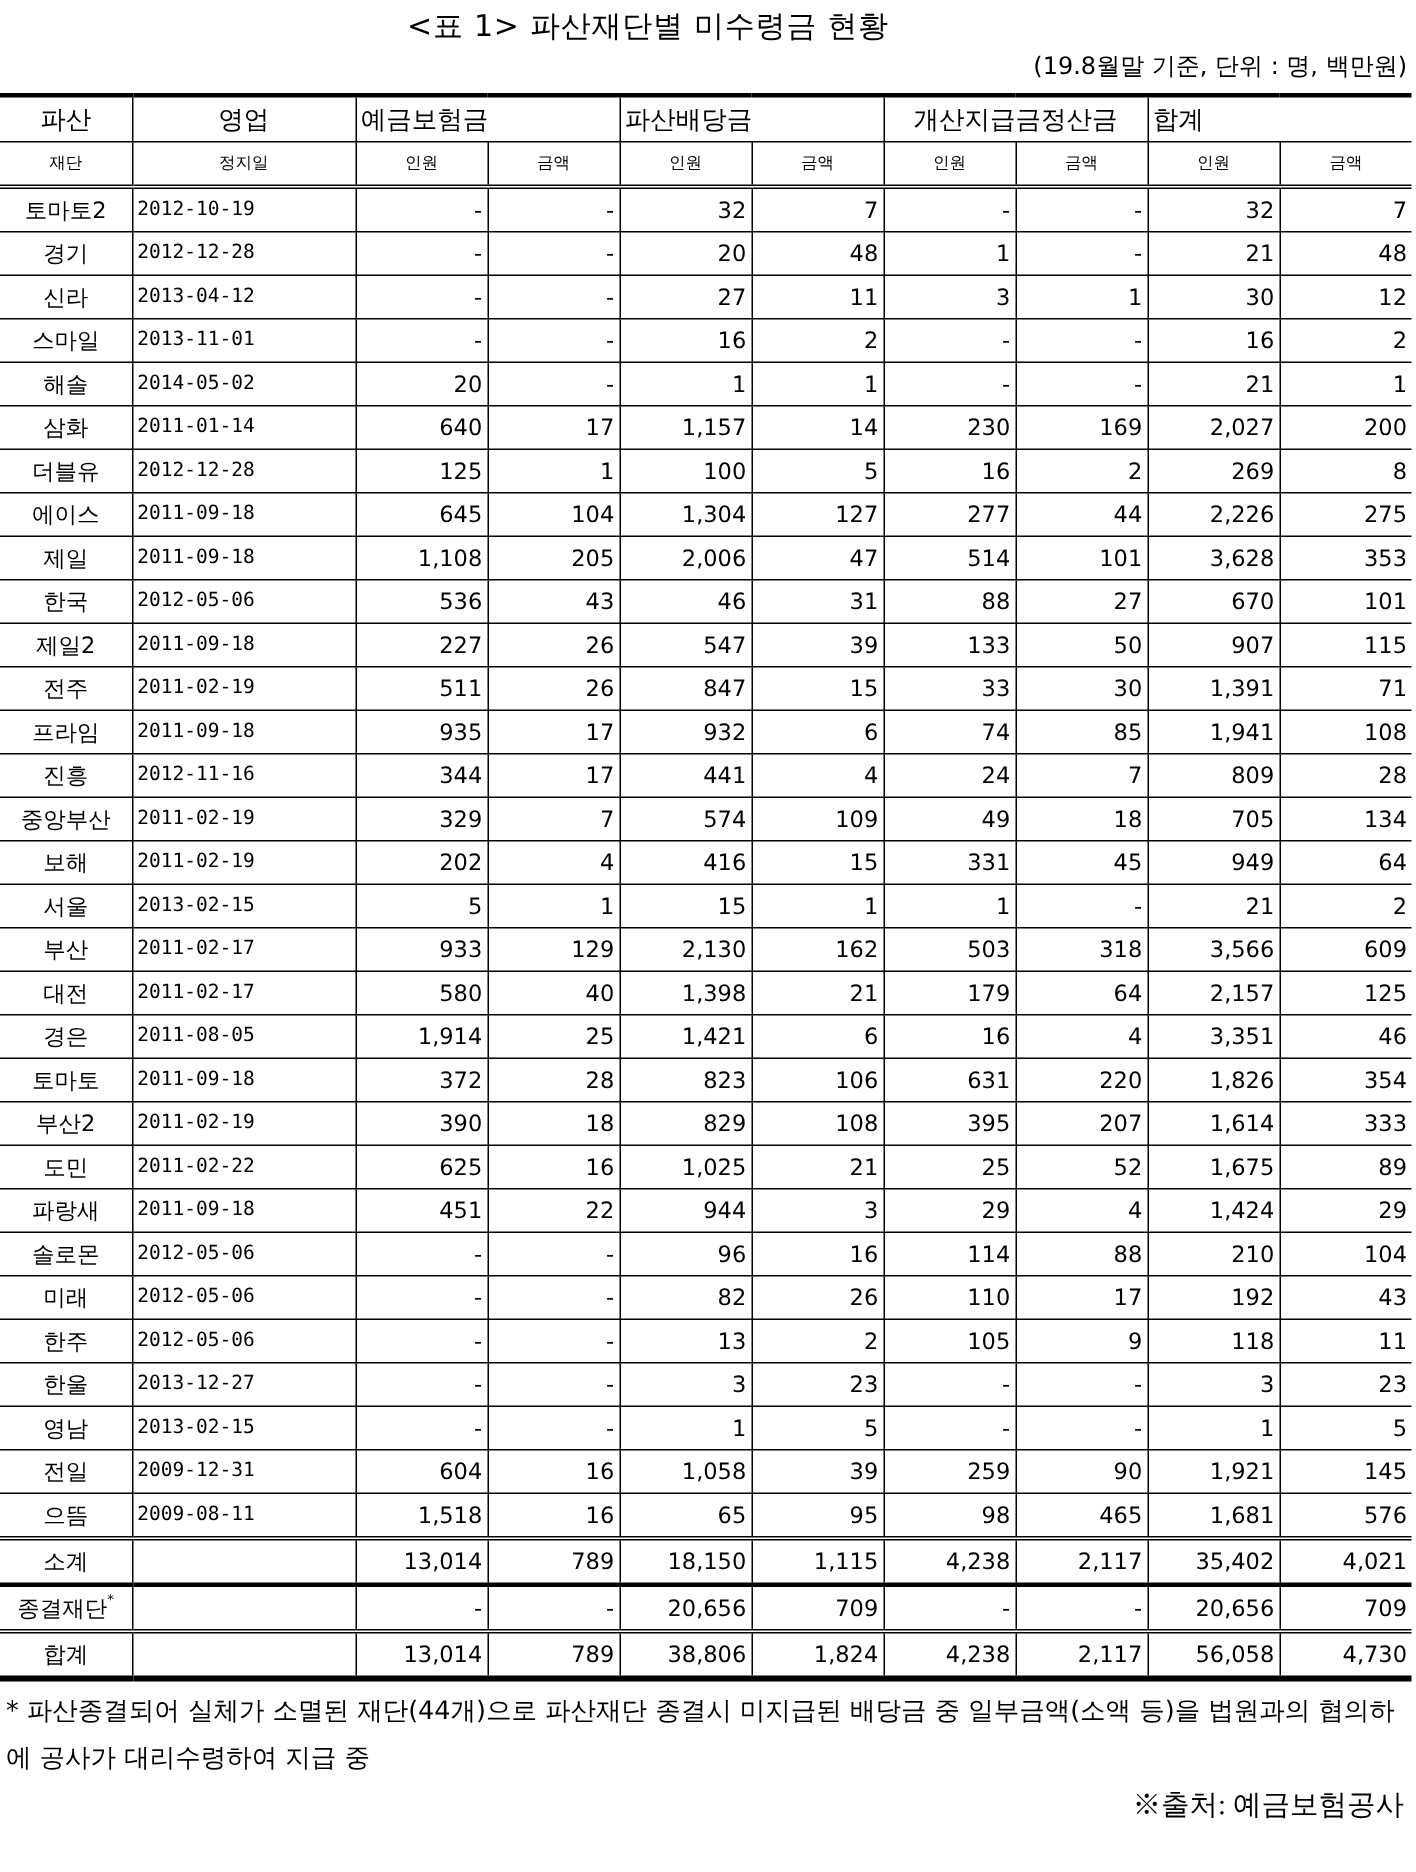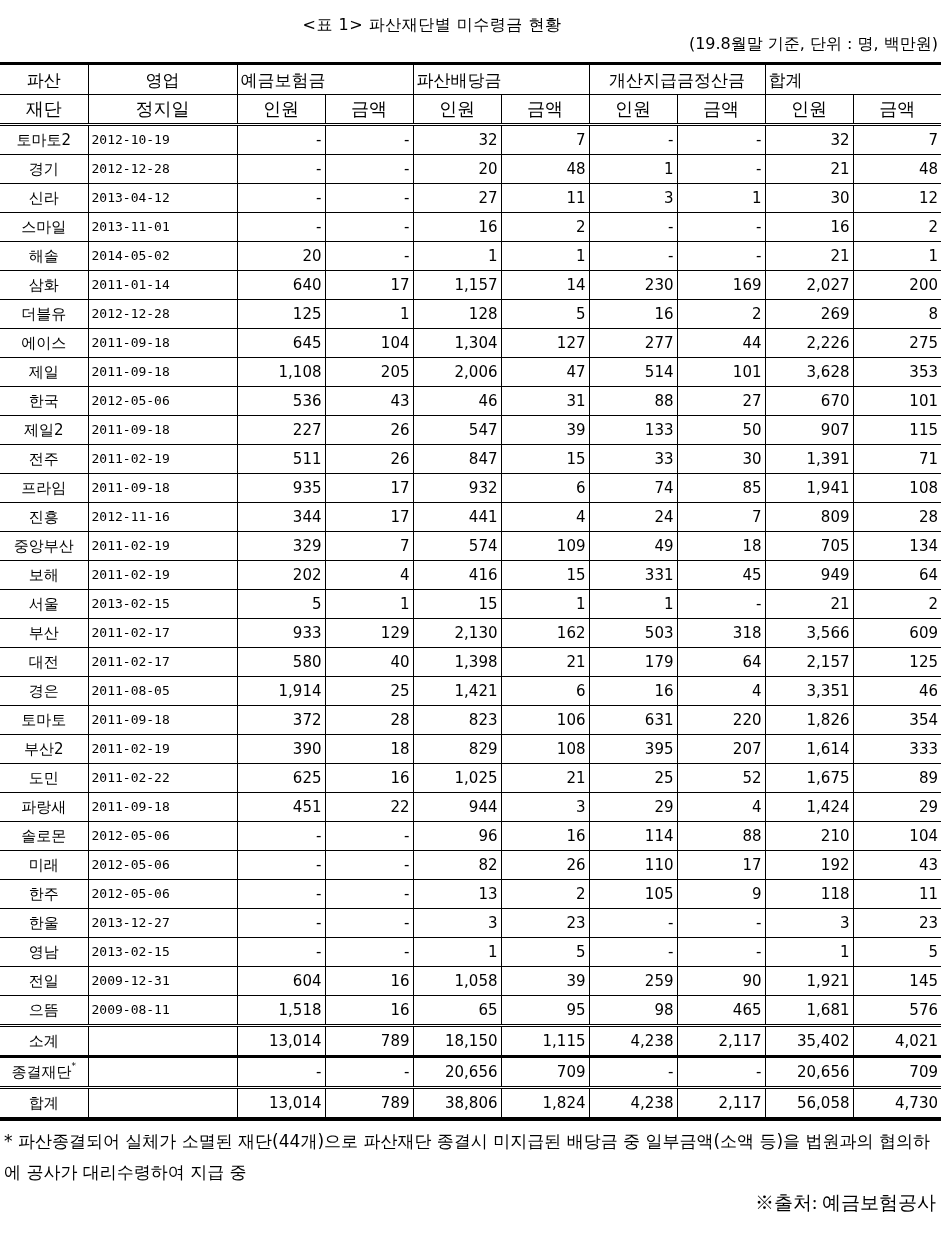--- a/index.html
+++ b/index.html
@@ -1,24 +1,24 @@
 <!DOCTYPE html>
 <html><head>
 <meta charset="utf-8">
 <style>
   html, body { margin: 0; padding: 0; background: #ffffff; }
   body { width: 944px; height: 1248px; position: relative; font-family: "DejaVu Sans", "Liberation Sans", sans-serif; color: #000; overflow: hidden; }
-  .title { position: absolute; top: 4px; left: 0; width: 864px; text-align: center; font-size: 16px; letter-spacing: 0.5px; margin-top: 11px; }
+  .title { position: absolute; top: 4px; left: 0; width: 864px; text-align: center; font-size: 20px; letter-spacing: 0.5px; }
   .unit { position: absolute; top: 34px; right: 6px; font-size: 16px; }
   table.main { position: absolute; top: 62px; left: 0; width: 941px; border-collapse: collapse; table-layout: fixed; font-size: 15px; }
   table.main td, table.main th { border: 1px solid #000; padding: 0 3px; height: 28px; line-height: 28px; white-space: nowrap; overflow: hidden; font-weight: normal; }
   table.main tr > :first-child { border-left: none; }
   table.main tr > :last-child { border-right: none; }
   thead tr.h1 th { border-top: 3px solid #000; font-size: 17px; height: 29px; }
-  thead tr.h2 th { border-bottom: 3px double #000; font-size: 18px; height: 27px; }
+  thead tr.h2 th { border-bottom: 3px double #000; font-size: 11px; height: 27px; }
   th.grp { text-align: left; }
   th.c { text-align: center; }
   td.name { text-align: center; font-size: 15px; padding: 0; }
   td.date { text-align: left; font-family: "DejaVu Sans Mono", "Liberation Mono", monospace; font-size: 13px; padding-left: 3px; }
   td.num { text-align: right; font-size: 15px; }
   tr.sub td { border-top: 3px double #000; border-bottom: 3px solid #000; }
   tr.closed td { border-bottom: 3px double #000; }
   tr.total td { border-bottom: 4px solid #000; }
   sup { font-size: 9px; line-height: 0; vertical-align: 8px; }
   .note { position: absolute; top: 1126px; left: 4px; width: 930px; font-size: 17px; line-height: 31px; }
@@ -136,21 +136,21 @@
         <td class="num">230</td>
         <td class="num">169</td>
         <td class="num">2,027</td>
         <td class="num">200</td>
       </tr>
       <tr>
         <td class="name"><span>더블유</span></td>
         <td class="date">2012-12-28</td>
         <td class="num">125</td>
         <td class="num">1</td>
-        <td class="num">128</td>
+        <td class="num">100</td>
         <td class="num">5</td>
         <td class="num">16</td>
         <td class="num">2</td>
         <td class="num">269</td>
         <td class="num">8</td>
       </tr>
       <tr>
         <td class="name"><span>에이스</span></td>
         <td class="date">2011-09-18</td>
         <td class="num">645</td>

